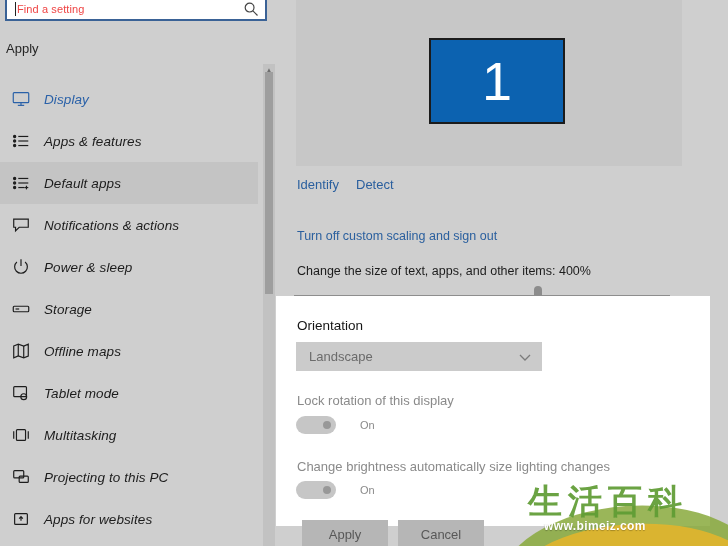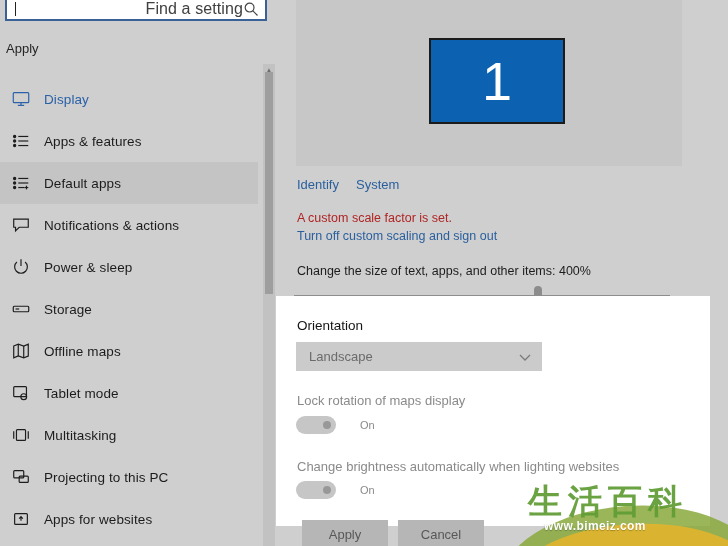--- a/index.html
+++ b/index.html
@@ -39,25 +39,24 @@
     padding: 0 6px 0 8px;
   }
   #search-caret {
     width: 1px;
     height: 14px;
     background: #222;
     margin-right: 1px;
   }
   #search-text {
     flex: 1;
-    font-size: 16px;
-    color: #404040;
+    font-size: 11px;
+    color: #ef4444;
     letter-spacing: .1px;
     white-space: nowrap;
-    text-align: right;
   }
   #search-icon {
     width: 16px; height: 16px;
     flex: none;
     color: #444;
   }
 
   #system-label {
     position: absolute;
     left: 6px; top: 41px;
@@ -67,20 +66,21 @@
 
   .nav-item {
     position: absolute;
     left: 0;
     width: 258px;
     height: 42px;
     display: flex;
     align-items: center;
     box-sizing: border-box;
     padding-left: 10px;
+    font-style: italic;
   }
   .nav-item.selected { background: #c4c4c4; }
   .nav-icon {
     width: 22px; height: 22px;
     flex: none;
     margin-right: 12px;
     color: #1d1d1d;
     display: flex;
     align-items: center;
     justify-content: center;
@@ -519,23 +519,22 @@
 
 <div id="content">
 
   <div id="monitor-stage">
     <div id="monitor">
       <span id="monitor-number">1</span>
     </div>
   </div>
 
   <a class="link" id="link-identify">Identify</a>
-  <a class="link" id="link-detect">System</a>
-
-  <div id="warn-line">A custom scale factor is set.</div>
+  <a class="link" id="link-detect">Detect</a>
+
   <a id="warn-link">Turn off custom scaling and sign out</a>
 
   <div id="scale-label">Change the size of text, apps, and other items: 400%</div>
 
   <div id="slider-wrap">
     <div id="slider-rail"></div>
     <div id="slider-thumb"></div>
   </div>
 </div>
 
@@ -546,29 +545,29 @@
 
     <div id="orientation-select">
       <span id="orientation-value">Landscape</span>
       <span id="orientation-chevron">
         <svg viewBox="0 0 14 14" width="14" height="14" fill="none" stroke="currentColor" stroke-width="1.3">
           <polyline points="2,5 7,10 12,5"></polyline>
         </svg>
       </span>
     </div>
 
-    <div class="toggle-label" id="lock-label">Lock rotation of maps display</div>
+    <div class="toggle-label" id="lock-label">Lock rotation of this display</div>
     <div class="toggle-row" id="lock-row">
       <div class="switch">
         <div class="knob"></div>
       </div>
       <span class="switch-text">On</span>
     </div>
 
-    <div class="toggle-label" id="bright-label">Change brightness automatically when lighting websites</div>
+    <div class="toggle-label" id="bright-label">Change brightness automatically size lighting changes</div>
     <div class="toggle-row" id="bright-row">
       <div class="switch">
         <div class="knob"></div>
       </div>
       <span class="switch-text">On</span>
     </div>
   </div>
 </div>
 
 <div id="footer">

